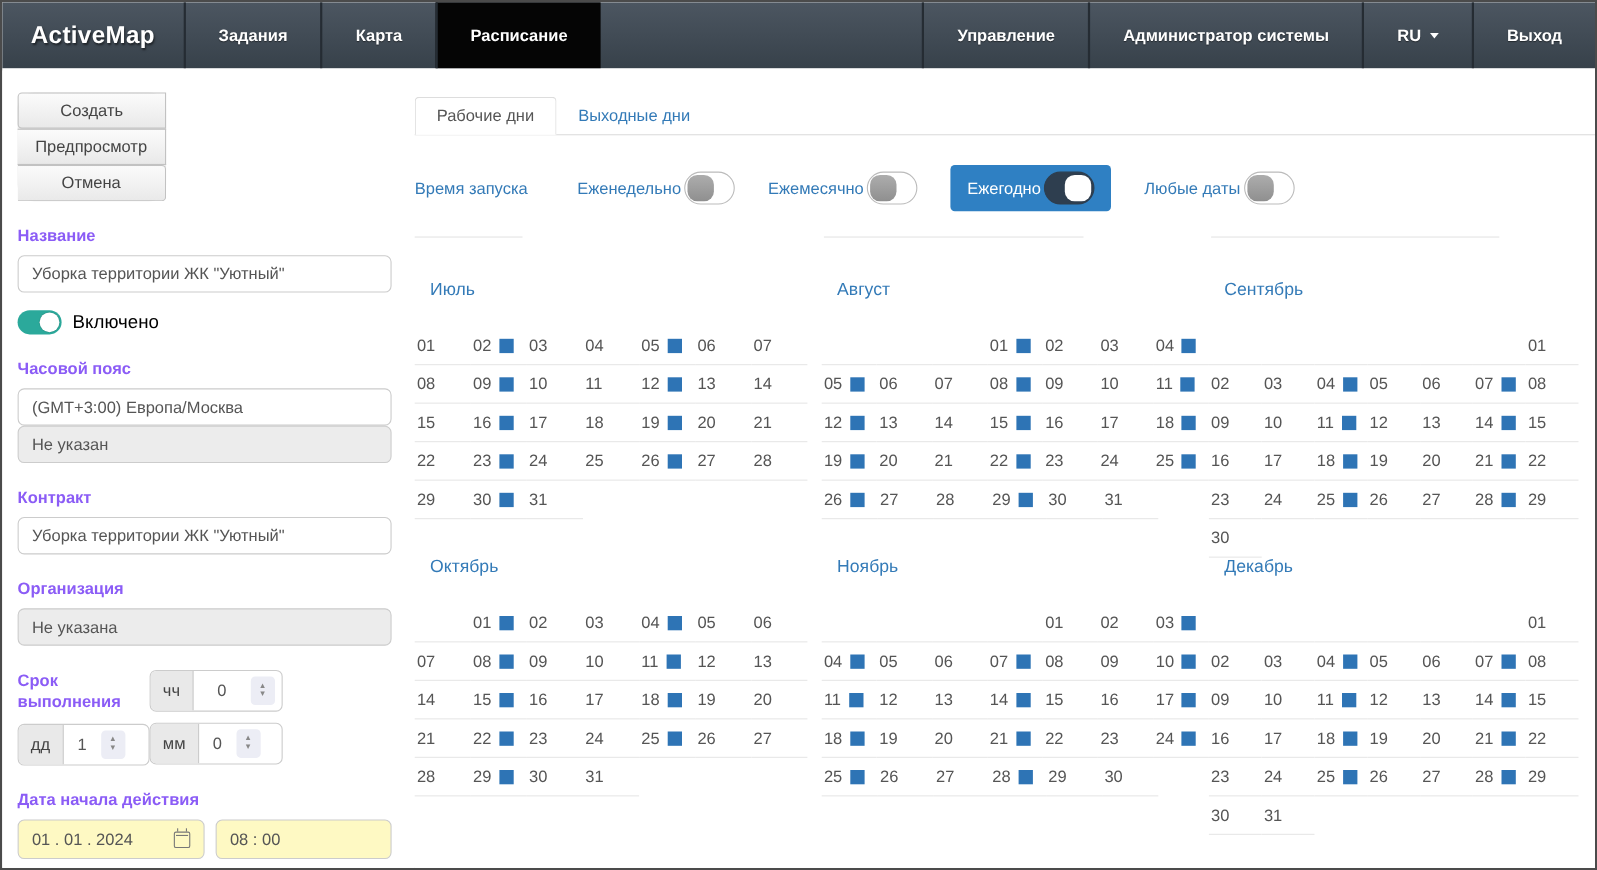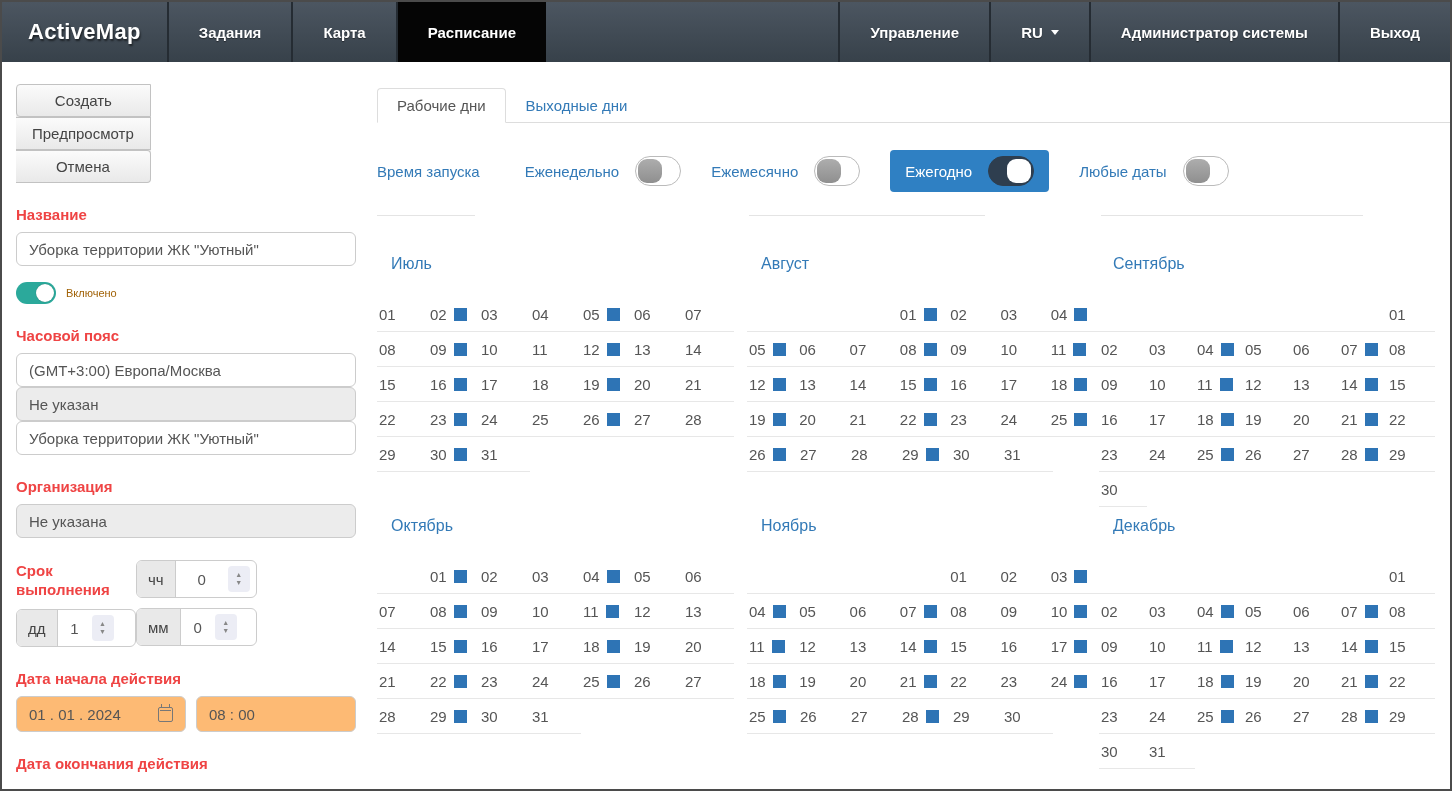--- a/index.html
+++ b/index.html
@@ -15,63 +15,63 @@
   .nav-right{margin-left:auto;display:flex;align-items:stretch;}
   .caret{display:inline-block;width:0;height:0;border-top:5px solid #fff;border-left:4px solid transparent;border-right:4px solid transparent;margin-left:8px;}
 
   
   .left-panel{position:absolute;left:0;top:62px;width:375px;bottom:0;padding:20px 0 0 14px;background:#fff;}
   .btn-group{display:inline-flex;background:#ececec;border-radius:15px;flex-direction:column;}
   .btn{background:linear-gradient(#fbfbfb,#e9e9e9);border:1px solid #c2c2c2;padding:7px 16px;font-size:15px;color:#444;cursor:pointer;font-family:inherit;}
   .btn:first-child{border-radius:4px 0 0 4px;}
   .btn+.btn{border-left:none;}
   .btn:last-child{border-radius:0 4px 4px 0;}
-  .field-label{font-size:15px;font-weight:bold;color:#ef4444;margin:23px 0 9px 0;}
+  .field-label{font-size:15px;font-weight:bold;color:#8b5cf6;margin:23px 0 9px 0;}
   .tinput{width:340px;height:34px;border:1px solid #ccc;border-radius:6px;padding:0 12px;font-size:15px;color:#555;background:#fff;display:flex;align-items:center;font-family:inherit;}
   .tinput.disabled{background:#ececec;}
   .enabled-row{display:flex;align-items:center;gap:10px;margin-top:16px;}
-  .enabled-label{font-size:11px;color:#a16207;}
+  .enabled-label{font-size:17px;color:#000000;}
   .sw-small{width:40px;height:22px;border-radius:11px;background:#2ba99b;position:relative;cursor:pointer;flex:0 0 auto;}
   .sw-small .knob{position:absolute;right:2px;top:2px;width:18px;height:18px;border-radius:50%;background:#fff;box-shadow:0 0 1px rgba(0,0,0,.4);}
 
   .dur-wrap{display:flex;align-items:flex-start;}
   .dur-left{width:120px;}
   .dur-left .field-label{margin-bottom:10px;width:105px;line-height:19px;}
   .dur-right{display:flex;gap:10px;margin-top:22px;flex-direction:column;}
   .stepper{display:flex;align-items:stretch;border:1px solid #ccc;border-radius:6px;overflow:hidden;height:38px;background:#fff;}
   .stepper .addon{background:#e9e9e9;border-right:1px solid #ccc;display:flex;align-items:center;padding:0 11px;font-size:15px;color:#444;}
   .stepper .val{display:flex;align-items:center;justify-content:center;min-width:34px;padding:0 4px;font-size:15px;color:#555;}
   .stepper .spin{width:22px;margin:5px 6px 5px 0;background:#ecedf5;border-radius:4px;display:flex;flex-direction:column;align-items:center;justify-content:center;color:#888;font-size:7px;line-height:8px;cursor:pointer;}
 
   .date-row{display:flex;gap:10px;}
-  .dinput{height:36px;border:1px solid #ccc;border-radius:6px;display:flex;align-items:center;padding:0 12px;font-size:15px;color:#555;background:#fdba74;}
+  .dinput{height:36px;border:1px solid #ccc;border-radius:6px;display:flex;align-items:center;padding:0 12px;font-size:15px;color:#555;background:#fef9c3;}
   .dinput.date{width:170px;justify-content:space-between;}
   .dinput.time{width:160px;}
   .cal-ico{width:15px;height:15px;border:1.5px solid #777;border-radius:2px;position:relative;}
   .cal-ico:before{content:"";position:absolute;left:1px;right:1px;top:2.5px;border-top:1.5px solid #777;}
   .cal-ico:after{content:"";position:absolute;top:-4px;left:2px;width:7px;border-top:0 solid transparent;height:3px;border-left:1.5px solid #777;border-right:1.5px solid #777;}
 
   
   .main{position:absolute;left:375px;top:62px;right:0;bottom:0;background:#fff;}
   .tabbar{margin-top:24px;border-bottom:1px solid #ddd;display:flex;align-items:flex-end;padding-right:20px;}
   .tab{padding:8px 19px;font-size:15px;cursor:pointer;margin-bottom:-1px;}
   .tab.active{background:#fff;border:1px solid #ddd;border-bottom:1px solid #fff;border-radius:4px 4px 0 0;color:#555;}
   .tab.inactive{color:#337ab7;border:1px solid transparent;}
   .modes{margin-top:27px;display:flex;align-items:center;height:42px;}
   .launch-label{color:#337ab7;font-size:15px;margin-right:45px;}
-  .mode{display:flex;align-items:center;gap:16px;color:#337ab7;font-size:15px;margin-right:30px;}
+  .mode{display:flex;align-items:center;gap:3px;color:#337ab7;font-size:15px;margin-right:30px;}
   .mode.selected{background:#2f80c3;color:#fff;border-radius:4px;padding:6px 15px;}
   .switch{width:46px;height:30px;border:1px solid #bbb;border-radius:16px;background:#fff;position:relative;cursor:pointer;flex:0 0 auto;}
   .switch .knob{position:absolute;left:2px;top:2px;width:24px;height:24px;border-radius:9px;background:linear-gradient(#adadad,#8f8f8f);}
   .switch.on{background:#2e3e4f;border-color:#2e3e4f;}
   .switch.on .knob{left:auto;right:2px;background:#fff;}
   .uline-row{position:relative;height:1px;margin-top:23px;}
   .uline{position:absolute;top:0;height:1px;background:#e4e4e4;}
 
-  .cal-grid{display:grid;grid-template-columns:370px 352px 345px;row-gap:10px;margin-top:39px;}
+  .cal-grid{display:grid;grid-template-columns:370px 352px 345px;row-gap:0;margin-top:39px;}
   .month{--cw:51px;}
   .month.m-col2{--cw:48px;}
   .month-title{color:#337ab7;font-size:16px;height:20px;margin:0 0 22px 14px;}
   .cal-row{display:flex;}
   .cal-cell{width:var(--cw);height:35px;display:flex;align-items:center;border-bottom:1px solid #e7e7e7;padding-left:2px;}
   .day-num{font-size:15px;color:#555;margin-right:7px;}
   .day-mark{width:13px;height:13px;background:#2e74b5;flex:0 0 auto;}
 </style>
 </head>
 <body>
@@ -83,25 +83,25 @@
     <div id="nav-left" style="display:flex;align-items:stretch;">
         <div class="nav-item">Задания</div>
         <div class="nav-item">Карта</div>
         <div class="nav-item active">Расписание</div>
       </div>
     <div class="nav-right" id="nav-right">
         <div class="nav-item">
           <span>Управление</span>
         </div>
         <div class="nav-item">
+          <span>Администратор системы</span>
+        </div>
+        <div class="nav-item">
           <span>RU</span>
           <span class="caret"></span>
-        </div>
-        <div class="nav-item">
-          <span>Администратор системы</span>
         </div>
         <div class="nav-item">
           <span>Выход</span>
         </div>
       </div>
   </div>
 
   <div class="left-panel">
     <div class="btn-group">
       <button class="btn">Создать</button>
@@ -117,20 +117,21 @@
           <div class="knob"></div>
         </div>
       <div class="enabled-label">Включено</div>
     </div>
 
     <div class="field-label">Часовой пояс</div>
     <div class="tinput">(GMT+3:00) Европа/Москва</div>
 
     <div class="tinput disabled">Не указан</div>
 
+    <div class="field-label">Контракт</div>
     <div class="tinput">Уборка территории ЖК "Уютный"</div>
 
     <div class="field-label">Организация</div>
     <div class="tinput disabled">Не указана</div>
 
     <div class="dur-wrap">
       <div class="dur-left">
         <div class="field-label">Срок выполнения</div>
         <div class="stepper">
           <div class="addon">дд</div>

